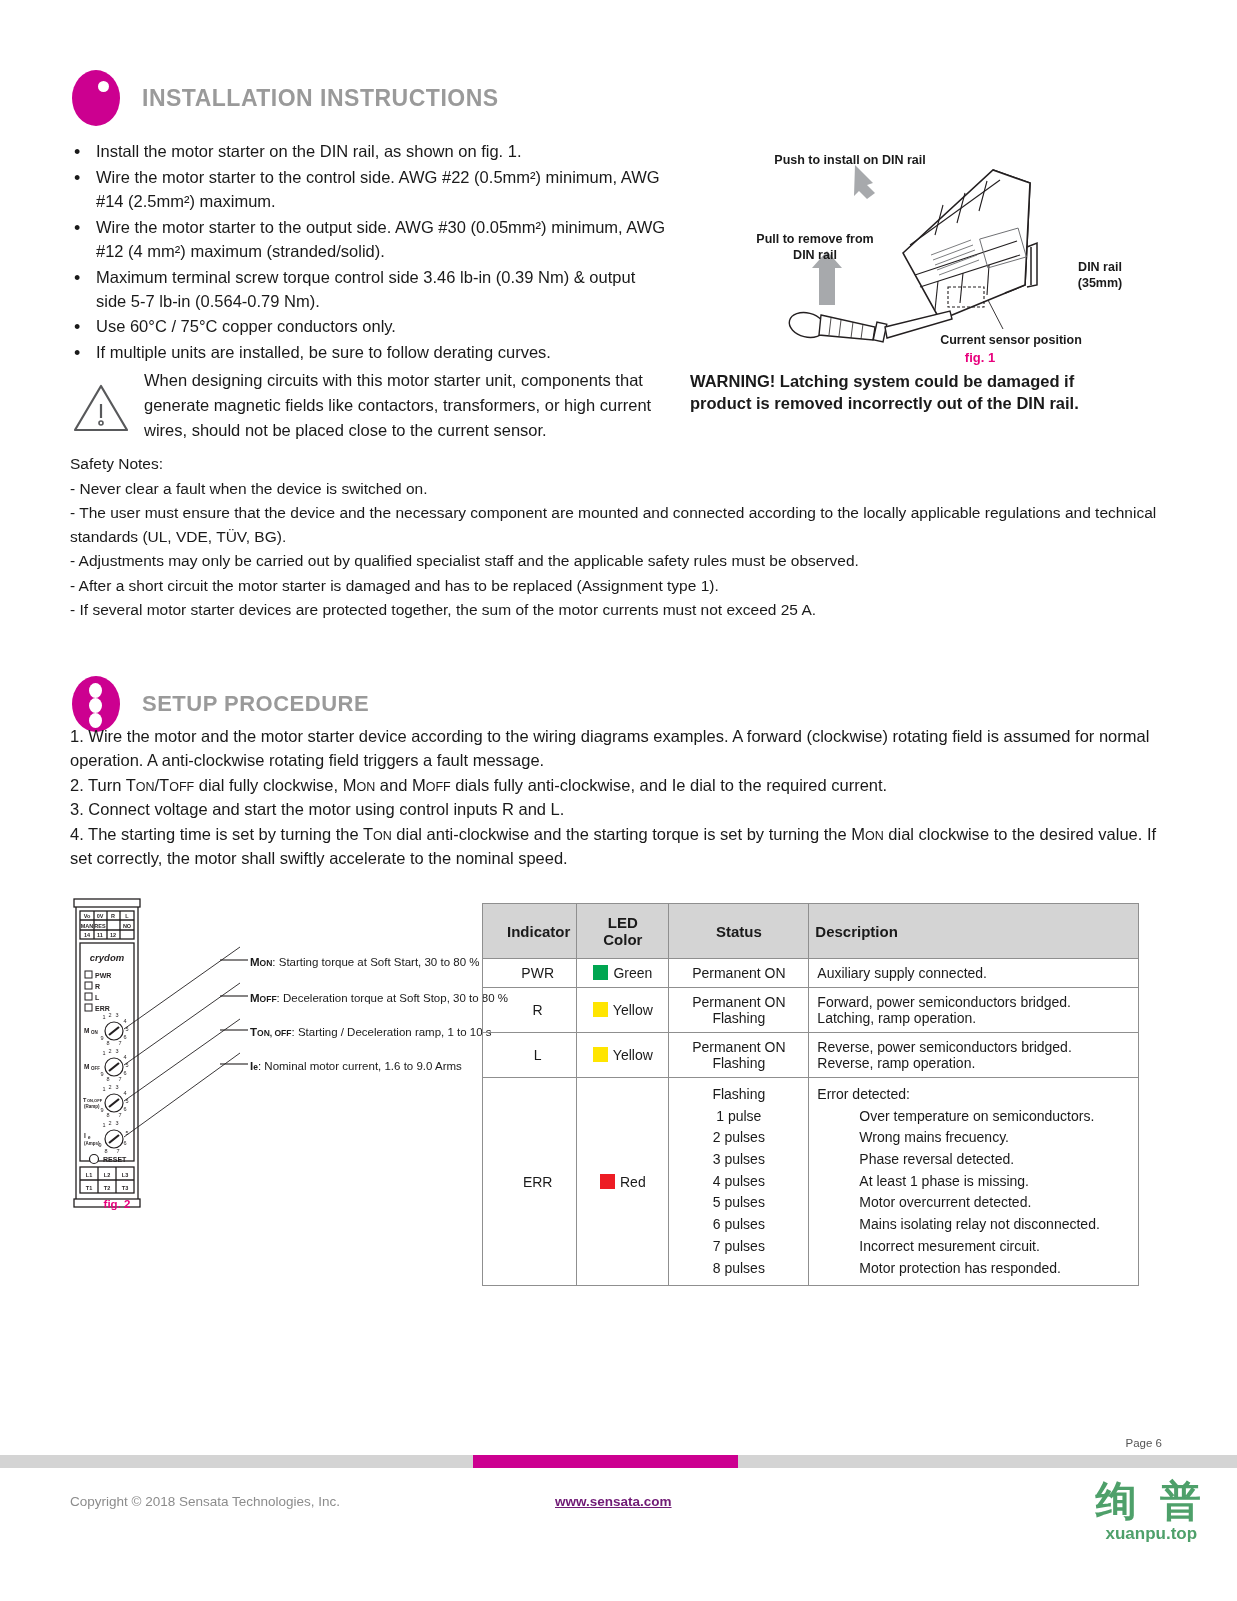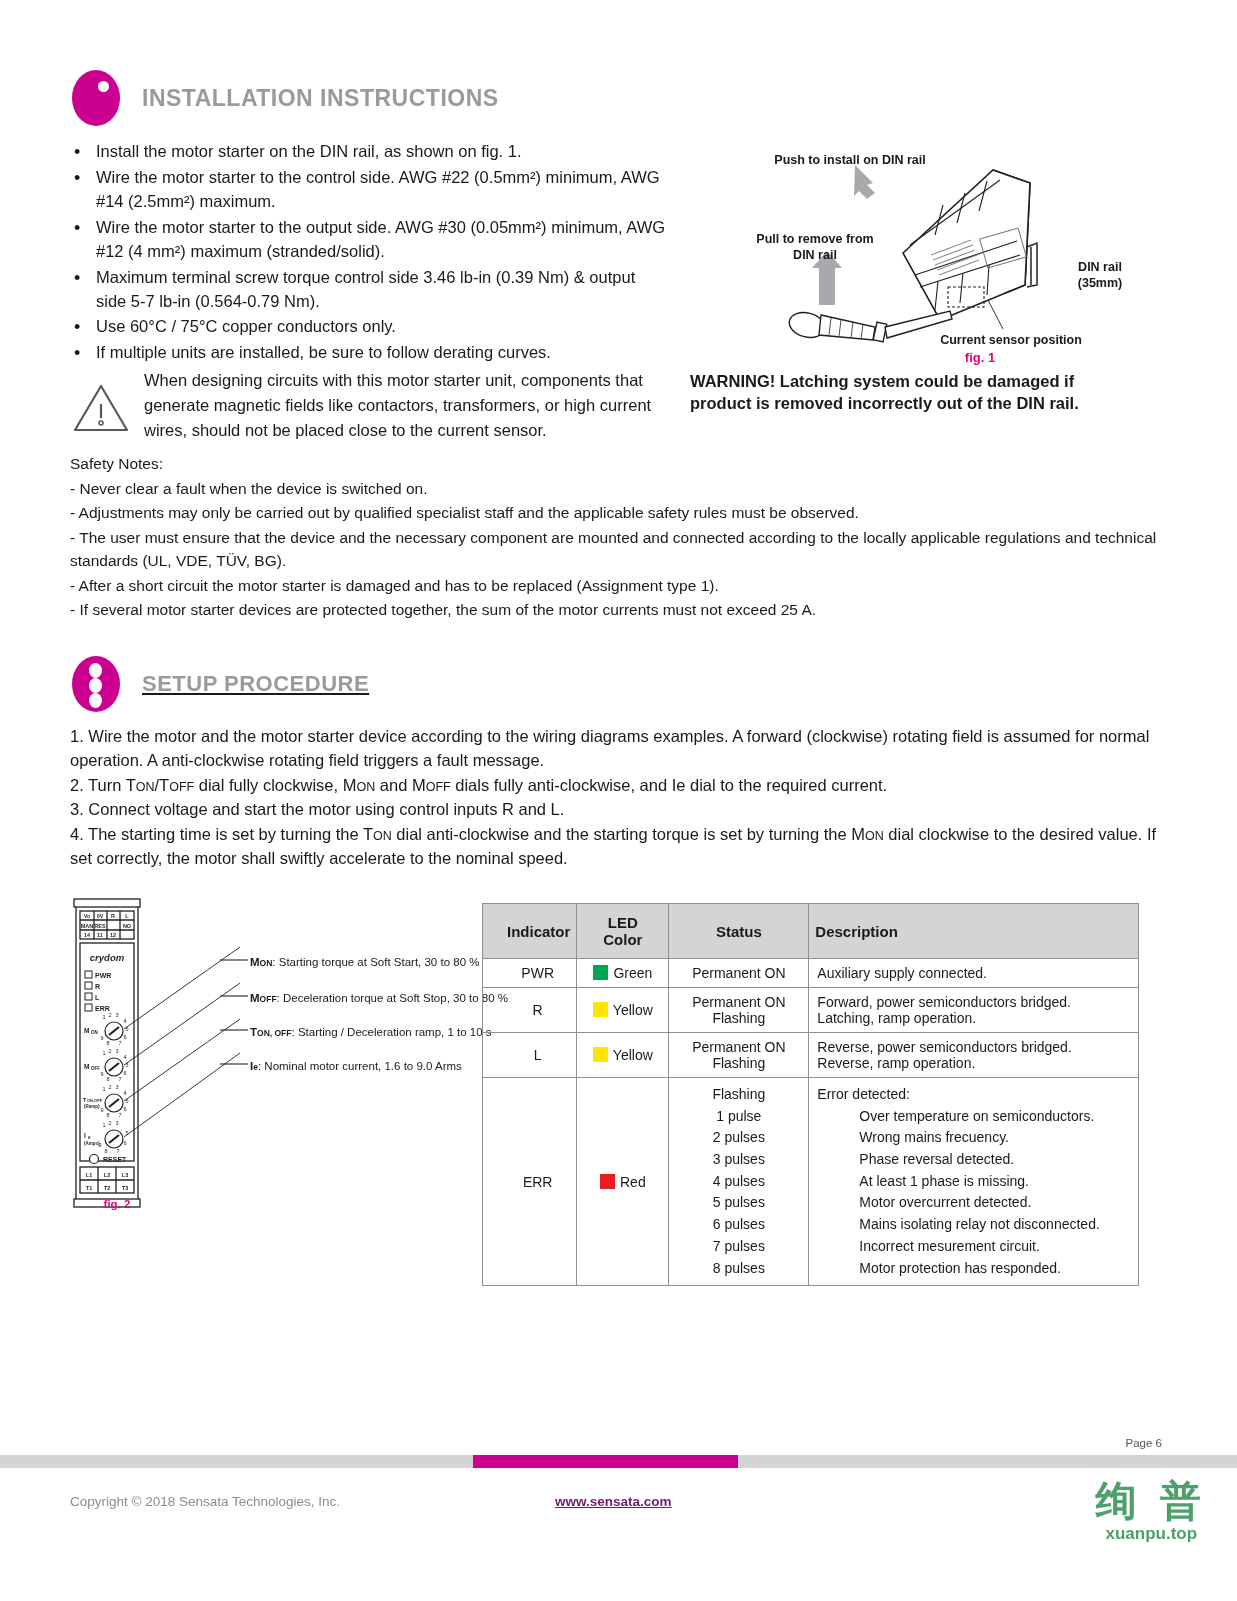--- a/index.html
+++ b/index.html
@@ -93,21 +93,21 @@
     font-size: 13px; font-weight: bold; color: #e8007d; text-align: center;
   }
 
   
   #warning-latch {
     position: absolute; left: 690px; top: 370px; width: 420px;
     font-size: 16.5px; font-weight: bold; line-height: 1.35;
   }
 
   
-  #setup-head { position: absolute; left: 72px; top: 656px; text-decoration: underline; }
+  #setup-head { position: absolute; left: 72px; top: 676px; }
   #setup-body {
     position: absolute; left: 70px; top: 724px; width: 1090px;
     font-size: 16.5px; line-height: 1.48;
   }
   #setup-body p { margin: 0 0 0 0; }
   .sc { font-size: 12.5px; }
 
   
   #fig2-wrap { position: absolute; left: 62px; top: 895px; width: 180px; height: 320px; }
   #fig2-caption {
@@ -213,22 +213,22 @@
       <line x1="29" y1="22" x2="29" y2="36" stroke="#58595b" stroke-width="2.2"></line>
       <circle cx="29" cy="41" r="2" fill="none" stroke="#58595b" stroke-width="1.6"></circle>
     </svg>
   </div>
   <div class="txt">When designing circuits with this motor starter unit, components that generate magnetic fields like contactors, transformers, or high current wires, should not be placed close to the current sensor.</div>
 </div>
 
 <div id="safety">
   <p class="sn-title">Safety Notes:</p>
   <p>- Never clear a fault when the device is switched on.</p>
+  <p>- The user must ensure that the device and the necessary component are mounted and connected according to the locally applicable regulations and technical standards (UL, VDE, TÜV, BG).</p>
   <p>- Adjustments may only be carried out by qualified specialist staff and the applicable safety rules must be observed.</p>
-  <p>- The user must ensure that the device and the necessary component are mounted and connected according to the locally applicable regulations and technical standards (UL, VDE, TÜV, BG).</p>
   <p>- After a short circuit the motor starter is damaged and has to be replaced (Assignment type 1).</p>
   <p>- If several motor starter devices are protected together, the sum of the motor currents must not exceed 25 A.</p>
 </div>
 
 <div id="fig1-wrap">
   <svg width="400" height="230" viewBox="0 0 400 230">
 
     <path d="M120 30 L138 48 L132 50 L140 58 L132 64 L124 56 L119 61 Z" fill="#a7a9ac"></path>
 
     <path d="M84 170 L84 133 L77 133 L92 116 L107 133 L100 133 L100 170 Z" fill="#a7a9ac"></path>

